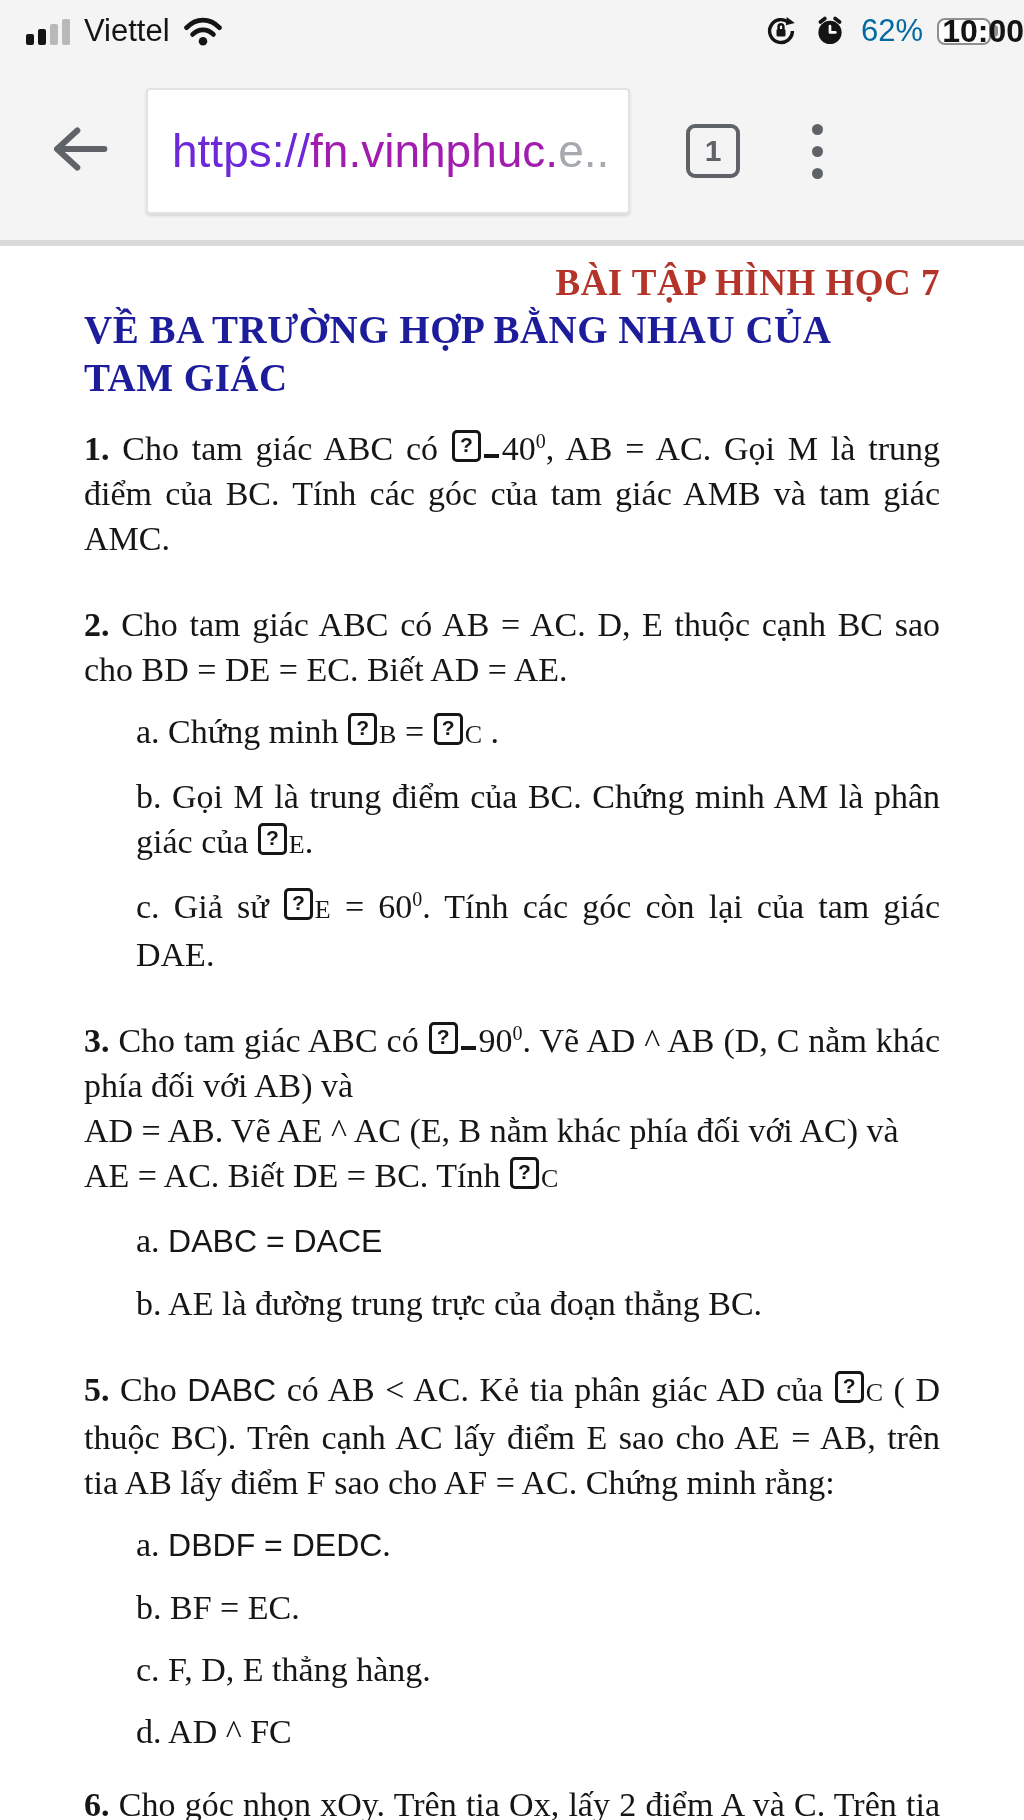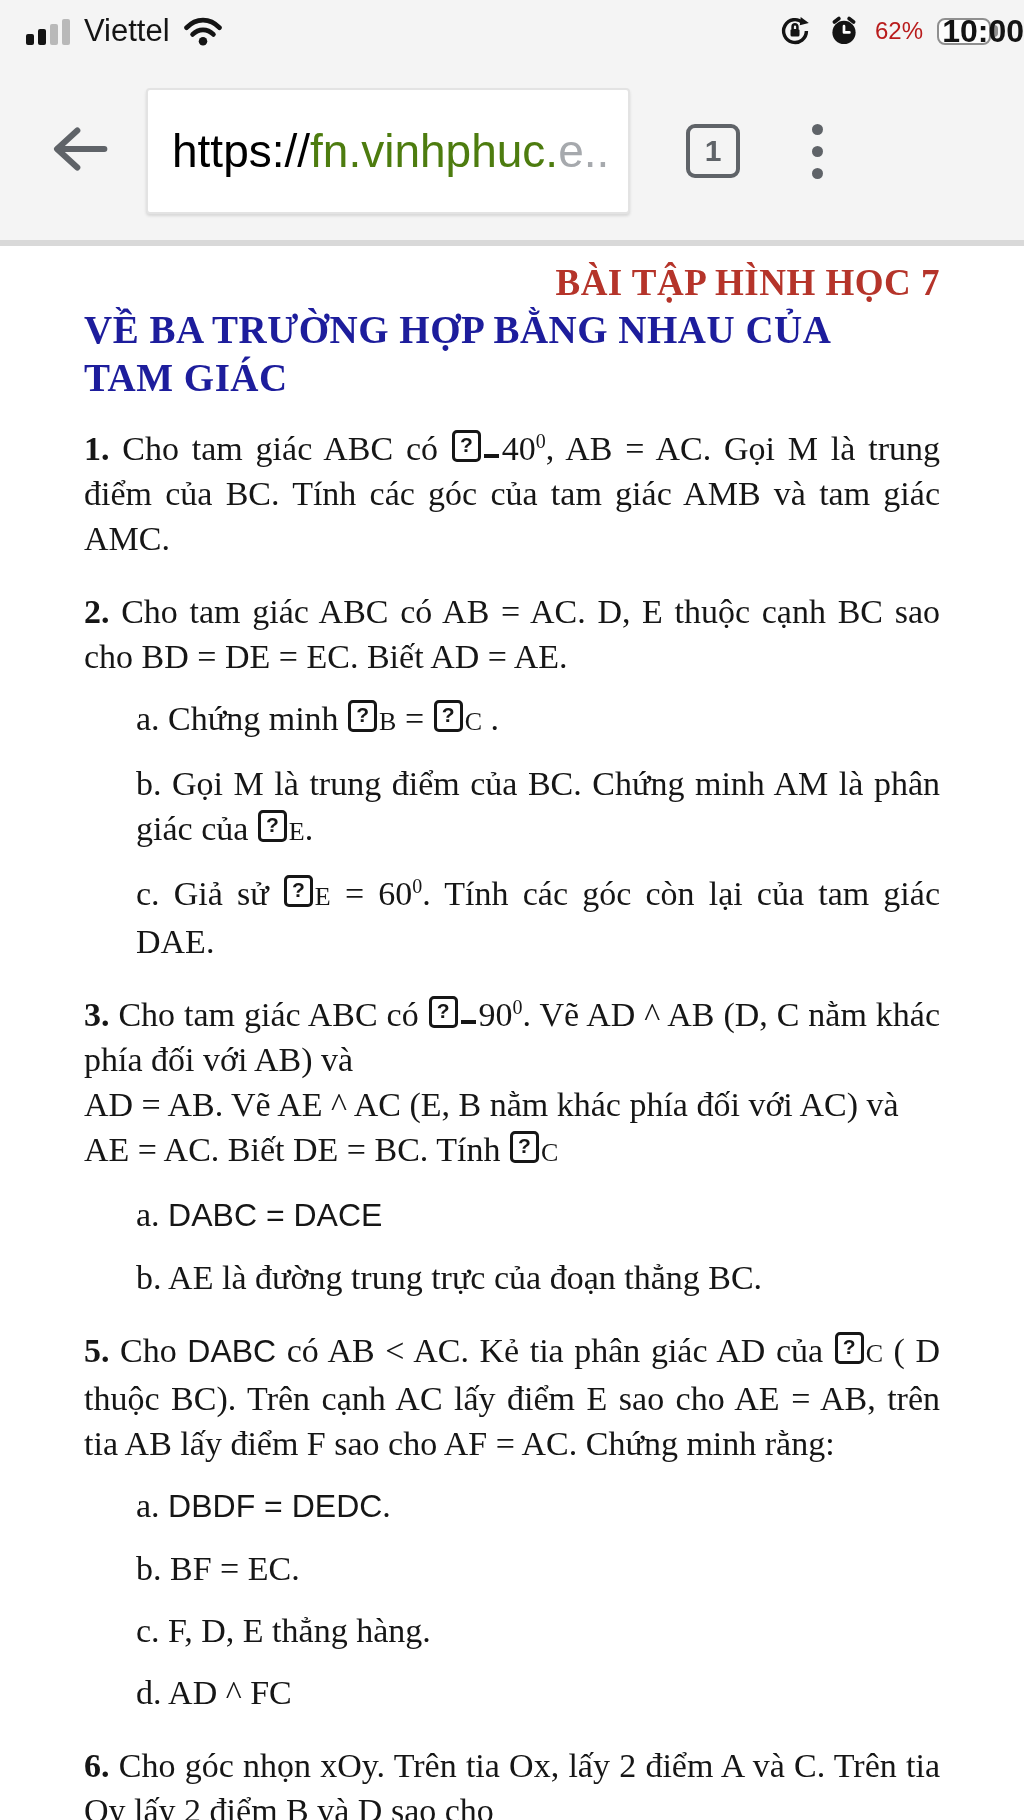--- a/index.html
+++ b/index.html
@@ -19,58 +19,58 @@
   .sig span:nth-child(1){height:11px;background:#141414;}
   .sig span:nth-child(2){height:16px;background:#141414;}
   .sig span:nth-child(3){height:21px;}
   .sig span:nth-child(4){height:26px;}
   .carrier{font-size:31px;color:#141414;line-height:1;margin-bottom:1px;}
   .sb-time{
     position:absolute;left:0;right:0;text-align:right;font-size:32px;
     font-weight:600;color:#141414;pointer-events:none;
   }
   .sb-right{margin-left:auto;display:flex;align-items:center;gap:14px;}
-  .pct{font-size:24px;color:#b91c1c;}
+  .pct{font-size:31px;color:#0369a1;}
   .bat{display:flex;align-items:center;}
   .bat-body{width:54px;height:27px;border:2.5px solid #8f8f8f;border-radius:8px;padding:3px;box-sizing:border-box;background:#fdfdfd;}
   .bat-fill{width:62%;height:100%;background:#111;border-radius:3px;}
   .bat-nub{width:5px;height:12px;background:#8f8f8f;border-radius:0 4px 4px 0;margin-left:2px;}
   
   .toolbar{
     height:178px;background:#f4f4f4;display:flex;align-items:center;
     border-bottom:6px solid #d9d9d9;box-sizing:content-box;
   }
   .back{margin-left:46px;flex:none;cursor:pointer;}
   .urlbox{
     flex:none;width:484px;height:126px;margin-left:34px;background:#ffffff;
     border:2px solid #e3e3e3;border-radius:4px;box-shadow:0 2px 3px rgba(0,0,0,.12);
     display:flex;align-items:center;padding-left:24px;box-sizing:border-box;
     font-size:46px;white-space:nowrap;overflow:hidden;
   }
-  .url-scheme{color:#000000;text-align:center;}
-  .url-host{color:#4d7c0f;}
+  .url-scheme{color:#6d28d9;text-align:center;}
+  .url-host{color:#a21caf;}
   .url-tail{color:#a6a9ad;}
   .tabbtn{
     margin-left:56px;width:54px;height:54px;border:4.5px solid #5f6368;border-radius:9px;
     display:flex;align-items:center;justify-content:center;
     font-size:30px;font-weight:700;color:#5f6368;box-sizing:border-box;cursor:pointer;
   }
   .dots{margin-left:66px;display:flex;flex-direction:column;gap:11px;cursor:pointer;padding:6px;}
   .dots i{width:11px;height:11px;border-radius:50%;background:#5f6368;}
   
   .doc{
     padding:4px 84px 0 84px;
     font-family:"Liberation Serif","DejaVu Serif",serif;color:#161616;
   }
   .t1{margin-top:10px;text-align:right;font-weight:700;font-size:37px;line-height:46px;color:var(--red);letter-spacing:.5px;}
   .t2{text-align:left;font-weight:700;font-size:39px;line-height:48px;color:var(--blue);letter-spacing:.5px;}
   .paras{margin-top:24px;}
   .para{font-size:34px;line-height:45px;text-align:justify;}
   .para b{font-weight:700;}
-  .main{margin-top:28px;}
+  .main{margin-top:41px;}
   .first{margin-top:0;}
   .tight{margin-top:4px;}
   .sub{margin-left:52px;margin-top:17px;}
   .last{margin-top:28px;}
   
   .box{
     display:inline-block;width:23px;height:26px;border:3px solid #161616;border-radius:5px;
     font-size:21px;line-height:23px;font-weight:700;text-align:center;
     vertical-align:8px;margin:0 2px 0 1px;font-family:"Liberation Sans",sans-serif;
   }

